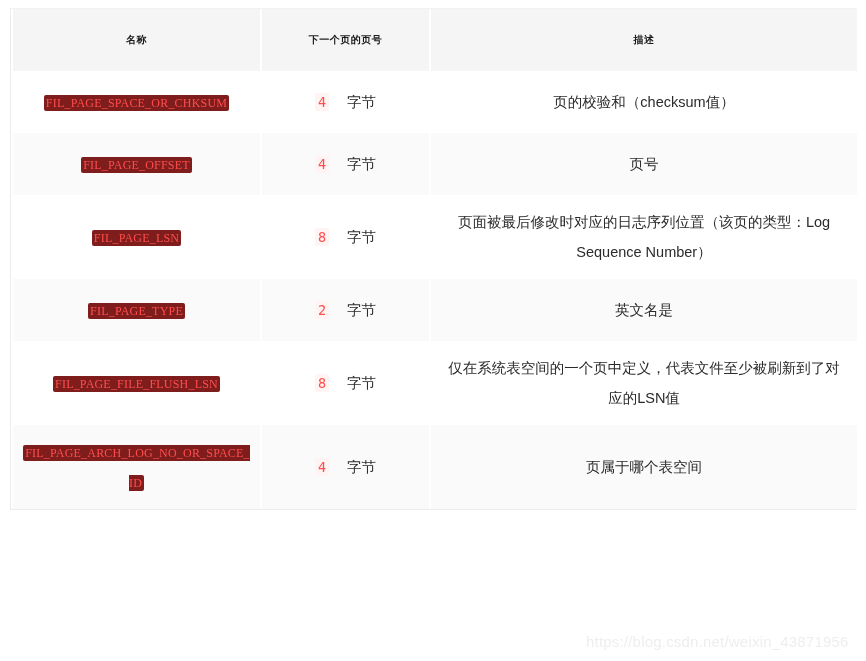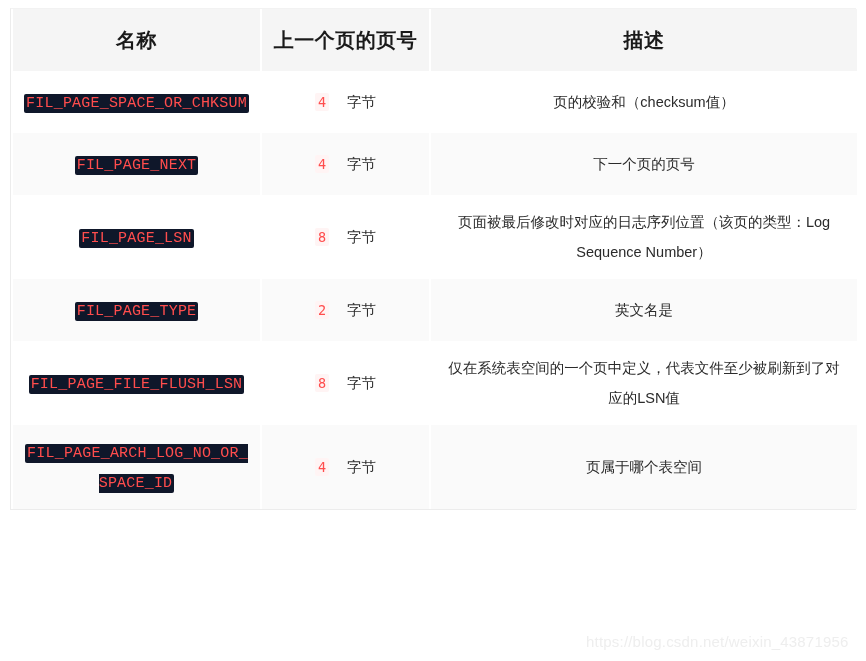--- a/index.html
+++ b/index.html
@@ -42,21 +42,21 @@
   table.spec-table td {
     padding: 0 10px;
     text-align: center;
     vertical-align: middle;
     border: 0;
   }
 
   table.spec-table thead th {
     background: #f5f5f5;
     height: 62px;
-    font-size: 20px;
+    font-size: 10px;
     font-weight: bold;
     color: #1a1a1a;
     letter-spacing: 0.5px;
   }
 
   table.spec-table tbody tr.row-odd td {
     background: #ffffff;
   }
   table.spec-table tbody tr.row-even td {
     background: #fafafa;
@@ -69,24 +69,24 @@
   }
 
   td.cell-name   { height: 62px; }
   td.cell-size   { height: 62px; }
   td.cell-desc   { height: 62px; }
 
   tr.tall td { height: 84px; }
 
   
   .code {
-    font-family: Liberation Mono, monospace;
+    font-family: Liberation Serif, serif;
     color: #ff4d4d;
-    background: #0f172a;
-    font-size: 15px;
+    background: #7f1d1d;
+    font-size: 12px;
     padding: 1px 2px;
     border-radius: 2px;
     letter-spacing: 0.2px;
     line-height: 26px;
     word-break: break-all;
   }
   .code-num {
     font-family: "DejaVu Sans Mono", "Liberation Mono", monospace;
     color: #ff4d4d;
     background: #fff4f4;
@@ -124,39 +124,39 @@
 <div id="table-wrap">
   <table class="spec-table">
     <colgroup>
       <col class="c-name">
       <col class="c-size">
       <col class="c-desc">
     </colgroup>
     <thead>
       <tr>
         <th>名称</th>
-        <th>上一个页的页号</th>
+        <th>下一个页的页号</th>
         <th>描述</th>
       </tr>
     </thead>
     <tbody>
 
       <tr class="row-odd">
         <td class="cell-name"><span class="code">FIL_PAGE_SPACE_OR_CHKSUM</span></td>
         <td class="cell-size"><span class="code-num">4</span><span class="size-unit">字节</span></td>
         <td class="cell-desc"><span class="desc-text">页的校验和（checksum值）</span></td>
       </tr>
 
+      <tr class="row-even">
+        <td class="cell-name"><span class="code">FIL_PAGE_OFFSET</span></td>
+        <td class="cell-size"><span class="code-num">4</span><span class="size-unit">字节</span></td>
+        <td class="cell-desc"><span class="desc-text">页号</span></td>
+      </tr>
 
 
-      <tr class="row-even">
-        <td class="cell-name"><span class="code">FIL_PAGE_NEXT</span></td>
-        <td class="cell-size"><span class="code-num">4</span><span class="size-unit">字节</span></td>
-        <td class="cell-desc"><span class="desc-text">下一个页的页号</span></td>
-      </tr>
 
       <tr class="row-odd tall">
         <td class="cell-name"><span class="code">FIL_PAGE_LSN</span></td>
         <td class="cell-size"><span class="code-num">8</span><span class="size-unit">字节</span></td>
         <td class="cell-desc"><span class="desc-text">页面被最后修改时对应的日志序列位置（该页的类型：Log Sequence Number）</span></td>
       </tr>
 
       <tr class="row-even">
         <td class="cell-name"><span class="code">FIL_PAGE_TYPE</span></td>
         <td class="cell-size"><span class="code-num">2</span><span class="size-unit">字节</span></td>

